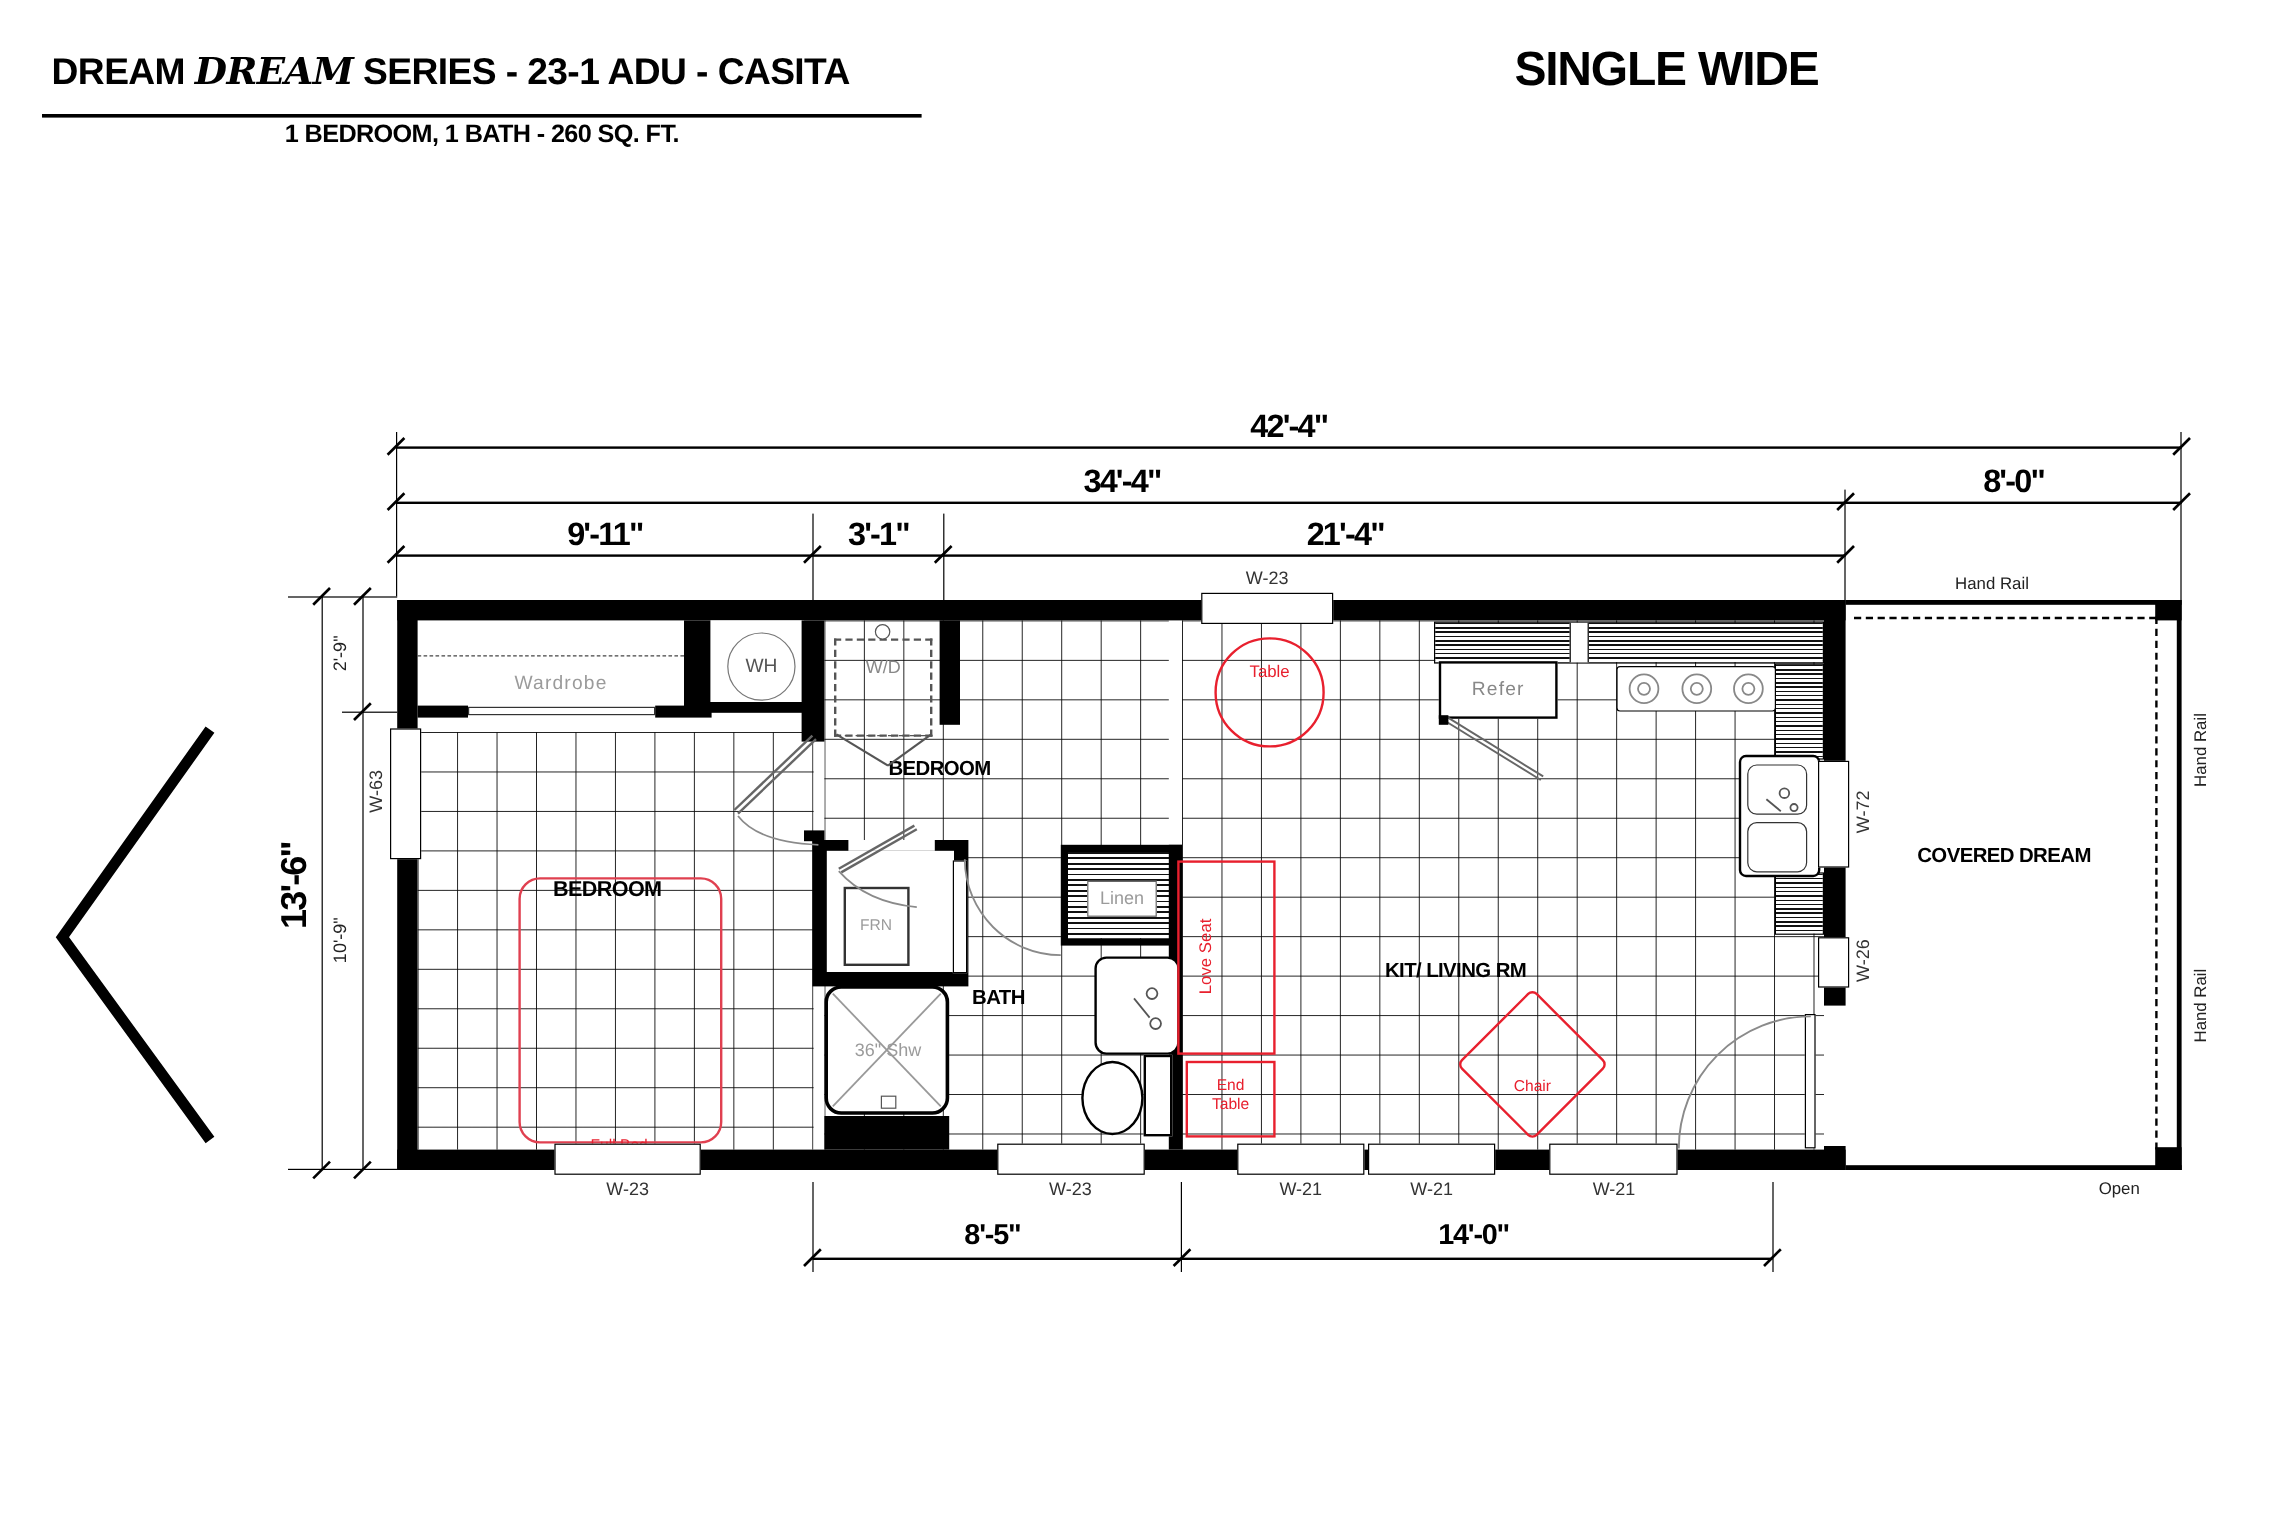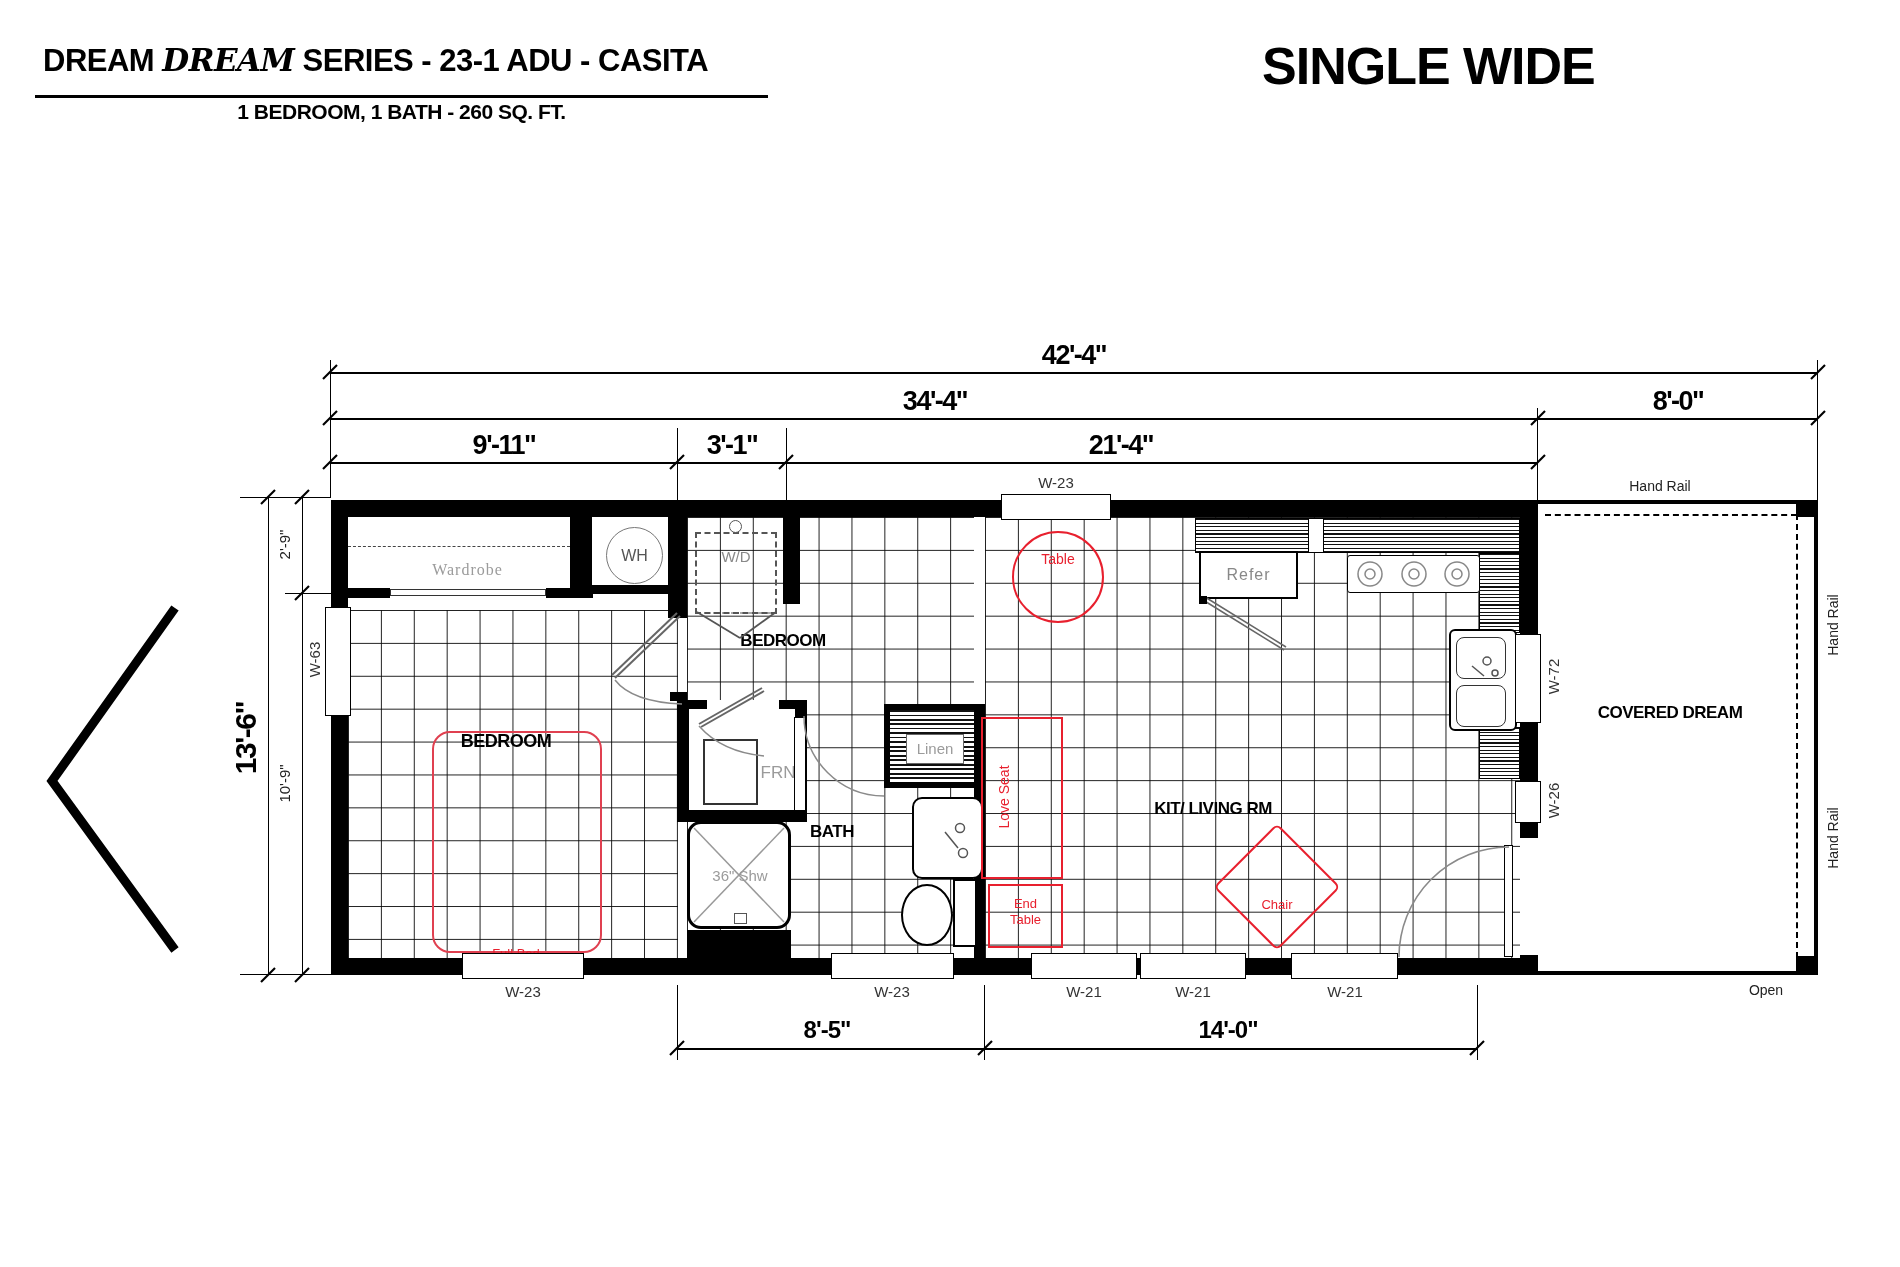--- a/index.html
+++ b/index.html
@@ -30,21 +30,21 @@
   svg.overlay{position:absolute;left:0;top:0;pointer-events:none;}
 </style>
 </head>
 <body>
 
 <div class="abs" style="left:43px;top:42px;">
   <span class="title1"><span>DREAM </span><span class="title-italic">DREAM</span><span> SERIES  - 23-1 ADU  -  CASITA</span></span>
 </div>
 <div class="dline" style="left:35px;top:95px;width:733px;height:3px;"></div>
 <div class="abs" style="left:35px;top:100px;width:733px;text-align:center;font-weight:700;font-size:21px;letter-spacing:-0.5px;">1 BEDROOM, 1 BATH - 260 SQ. FT.</div>
-<div class="abs" style="left:1262px;top:36px;font-weight:700;font-size:52px;letter-spacing:-1px;white-space:nowrap;">SINGLE WIDE</div>
+<div class="abs" style="left:1262px;top:36px;font-weight:700;font-size:40px;letter-spacing:-1px;white-space:nowrap;">SINGLE WIDE</div>
 
 <div class="grid" style="left:348px;top:610px;width:330px;height:348px;"></div>
 <div class="grid" style="left:687px;top:517px;width:287px;height:441px;"></div>
 <div class="grid" style="left:985px;top:517px;width:535px;height:441px;"></div>
 
 <div class="wall" style="left:331px;top:500px;width:672px;height:17px;"></div>
 <div class="wall" style="left:1110px;top:500px;width:428px;height:17px;"></div>
 <div class="wall" style="left:331px;top:958px;width:133px;height:17px;"></div>
 <div class="wall" style="left:582px;top:958px;width:251px;height:17px;"></div>
 <div class="wall" style="left:952px;top:958px;width:81px;height:17px;"></div>
@@ -52,21 +52,21 @@
 <div class="wall" style="left:1244px;top:958px;width:49px;height:17px;"></div>
 <div class="wall" style="left:1396px;top:958px;width:142px;height:17px;"></div>
 <div class="wall" style="left:331px;top:500px;width:17px;height:108px;"></div>
 <div class="wall" style="left:331px;top:715px;width:17px;height:260px;"></div>
 <div class="wall" style="left:1520px;top:500px;width:18px;height:135px;"></div>
 <div class="wall" style="left:1520px;top:722px;width:18px;height:60px;"></div>
 <div class="wall" style="left:1520px;top:822px;width:18px;height:16px;"></div>
 <div class="wall" style="left:1520px;top:955px;width:18px;height:20px;"></div>
 
 <div class="abs" style="left:348px;top:546px;width:222px;height:2px;border-top:1.5px dashed #444;"></div>
-<div class="greylab" style="left:405px;top:561px;width:125px;font-size:16px;letter-spacing:1px;font-family:Liberation Serif, serif;">Wardrobe</div>
+<div class="greylab" style="left:405px;top:561px;width:125px;font-size:16px;letter-spacing:1px;">Wardrobe</div>
 <div class="abs" style="left:390px;top:589px;width:156px;height:7px;border:1.2px solid #333;background:#fff;box-sizing:border-box;"></div>
 <div class="wall" style="left:348px;top:588px;width:42px;height:10px;"></div>
 <div class="wall" style="left:546px;top:588px;width:47px;height:10px;"></div>
 
 <div class="whitebox" style="left:592px;top:517px;width:78px;height:68px;"></div>
 <div class="wall" style="left:570px;top:517px;width:22px;height:76px;"></div>
 <div class="wall" style="left:588px;top:585px;width:90px;height:9px;"></div>
 <div class="wall" style="left:668px;top:517px;width:19px;height:101px;"></div>
 <div class="wall" style="left:670px;top:692px;width:17px;height:9px;"></div>
 <div class="abs" style="left:606px;top:527px;width:55px;height:55px;border:1.5px solid #777;border-radius:50%;color:#555;font-size:16px;text-align:center;line-height:55px;"><span>WH</span></div>
@@ -74,21 +74,21 @@
 <div class="dashbox" style="left:695px;top:532px;width:82px;height:82px;"></div>
 <div class="abs" style="left:729px;top:520px;width:13px;height:13px;border:1.5px solid #555;border-radius:50%;box-sizing:border-box;background:#fff;"></div>
 <div class="greylab" style="left:696px;top:548px;width:80px;font-size:15px;color:#888;">W/D</div>
 <div class="wall" style="left:783px;top:517px;width:17px;height:87px;"></div>
 <div class="roomlab" style="left:740px;top:631px;width:86px;">BEDROOM</div>
 
 <div class="wall" style="left:677px;top:700px;width:130px;height:122px;"></div>
 <div class="whitebox" style="left:689px;top:709px;width:106px;height:101px;"></div>
 <div class="whitebox" style="left:707px;top:700px;width:72px;height:9px;"></div>
 <div class="abs" style="left:703px;top:739px;width:55px;height:66px;border:2px solid #333;box-sizing:border-box;background:#fff;"></div>
-<div class="greylab" style="left:690px;top:763px;width:80px;font-size:17px;padding-left:48px;">FRN</div>
+<div class="greylab" style="left:690px;top:763px;width:80px;font-size:13px;">FRN</div>
 <div class="abs" style="left:794px;top:717px;width:12px;height:94px;background:#fff;border:1.5px solid #000;box-sizing:border-box;"></div>
 
 <div class="fixture" style="left:687px;top:821px;width:104px;height:108px;border-width:3px;border-radius:14px;"></div>
 <div class="greylab" style="left:697px;top:867px;width:86px;font-size:15px;">36" Shw</div>
 <div class="abs" style="left:734px;top:913px;width:13px;height:11px;border:1.5px solid #555;box-sizing:border-box;background:#fff;"></div>
 <div class="wall" style="left:687px;top:930px;width:104px;height:28px;"></div>
 <div class="roomlab" style="left:800px;top:822px;width:64px;">BATH</div>
 
 <div class="abs" style="left:884px;top:704px;width:101px;height:84px;border:6px solid #000;box-sizing:border-box;background:repeating-linear-gradient(to bottom,#111 0 1.5px,#fff 1.5px 4.5px);"></div>
 <div class="abs" style="left:906px;top:734px;width:58px;height:30px;background:#fff;border:1px solid #666;box-sizing:border-box;"></div>

